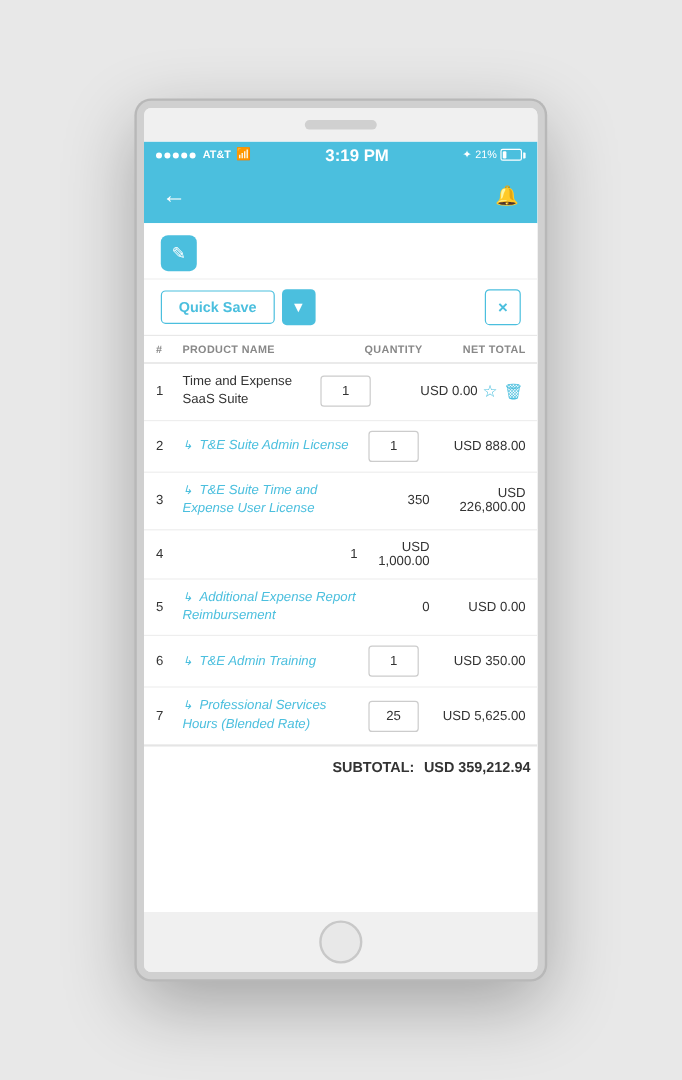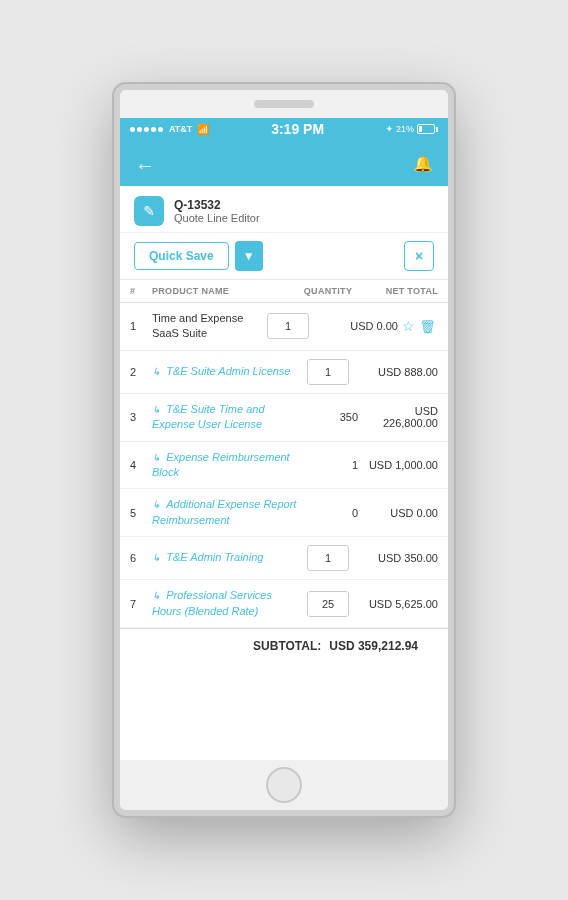--- a/index.html
+++ b/index.html
@@ -346,21 +346,21 @@
       cursor: pointer;
     }
 
     .action-trash {
       color: #4bbfde;
       font-size: 13px;
       cursor: pointer;
     }
 
     .subtotal-row {
-      padding: 10px 30px;
+      padding: 10px 6px;
       display: flex;
       justify-content: flex-end;
       gap: 8px;
       border-top: 1.5px solid #ddd;
       background: #fff;
     }
 
     .subtotal-label {
       font-size: 12px;
       font-weight: 700;
@@ -427,24 +427,20 @@
 
     <div class="nav-bar">
       <span class="nav-back">←</span>
       <span class="nav-bell">🔔</span>
     </div>
 
     <div class="content-area">
 
       <div class="quote-header">
         <div class="quote-icon">✎</div>
-        <div class="quote-info">
-          <span class="quote-number">Q-13532</span>
-          <span class="quote-subtitle">Quote Line Editor</span>
-        </div>
       </div>
 
       <div class="toolbar">
         <button class="btn-quick-save">Quick Save</button>
         <button class="btn-dropdown">
           <span>▼</span>
         </button>
         <div class="spacer"></div>
         <button class="btn-close">×</button>
       </div>
@@ -486,23 +482,20 @@
           <span class="child-arrow">↳ </span><span>T&amp;E Suite Time and Expense User License</span>
         </span>
         <div class="item-qty">
           <span class="qty-static">350</span>
         </div>
         <span class="item-total">USD 226,800.00</span>
       </div>
 
       <div class="line-item">
         <span class="item-num">4</span>
-        <span class="item-name child">
-          <span class="child-arrow">↳ </span><span>Expense Reimbursement Block</span>
-        </span>
         <div class="item-qty">
           <span class="qty-static">1</span>
         </div>
         <span class="item-total">USD 1,000.00</span>
       </div>
 
       <div class="line-item">
         <span class="item-num">5</span>
         <span class="item-name child">
           <span class="child-arrow">↳ </span><span>Additional Expense Report Reimbursement</span>

